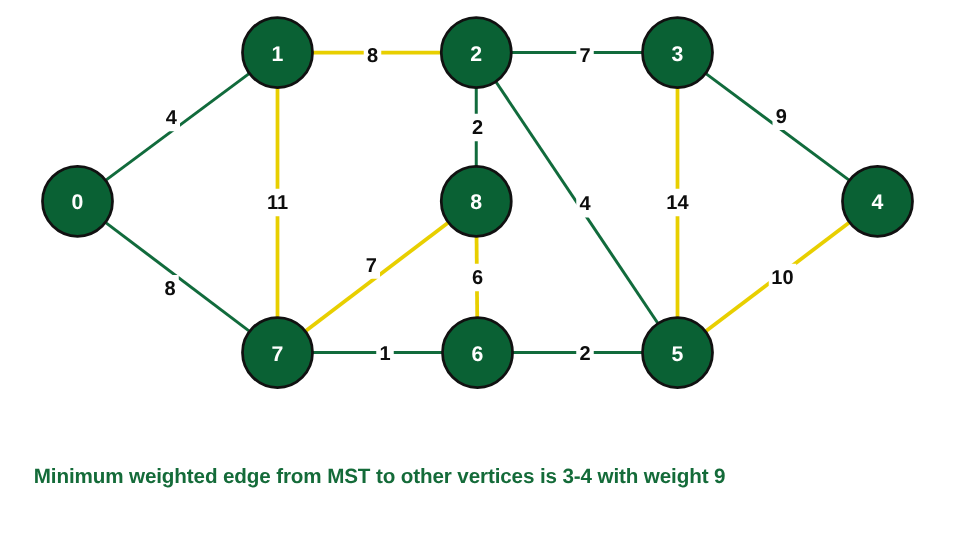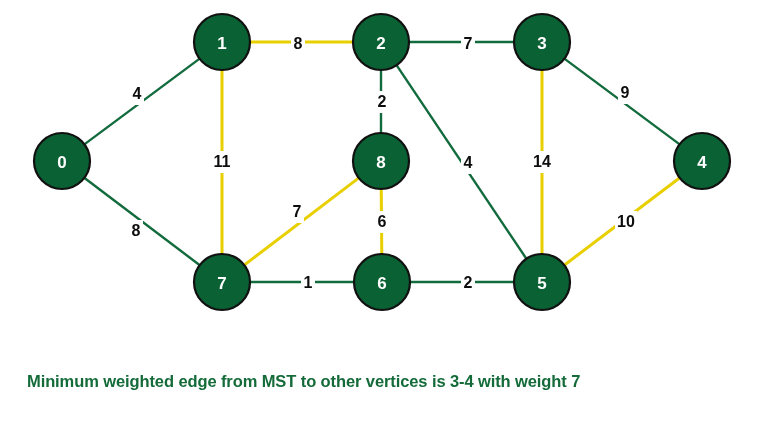--- a/index.html
+++ b/index.html
@@ -145,15 +145,15 @@
           <circle class="node-circle" cx="222" cy="282" r="28" fill="#0a6134" stroke="#111111"></circle>
           <text class="node-label" x="222" y="283" fill="#ffffff">7</text>
         </g>
         <g>
           <circle class="node-circle" cx="381" cy="161" r="28" fill="#0a6134" stroke="#111111"></circle>
           <text class="node-label" x="381" y="162" fill="#ffffff">8</text>
         </g>
       </g>
   </svg>
 
-  <div id="caption">Minimum weighted edge from MST to other vertices is 3-4 with weight 7</div>
+  <div id="caption">Minimum weighted edge from MST to other vertices is 3-4 with weight 9</div>
 
 </div>
 
 </body></html>

